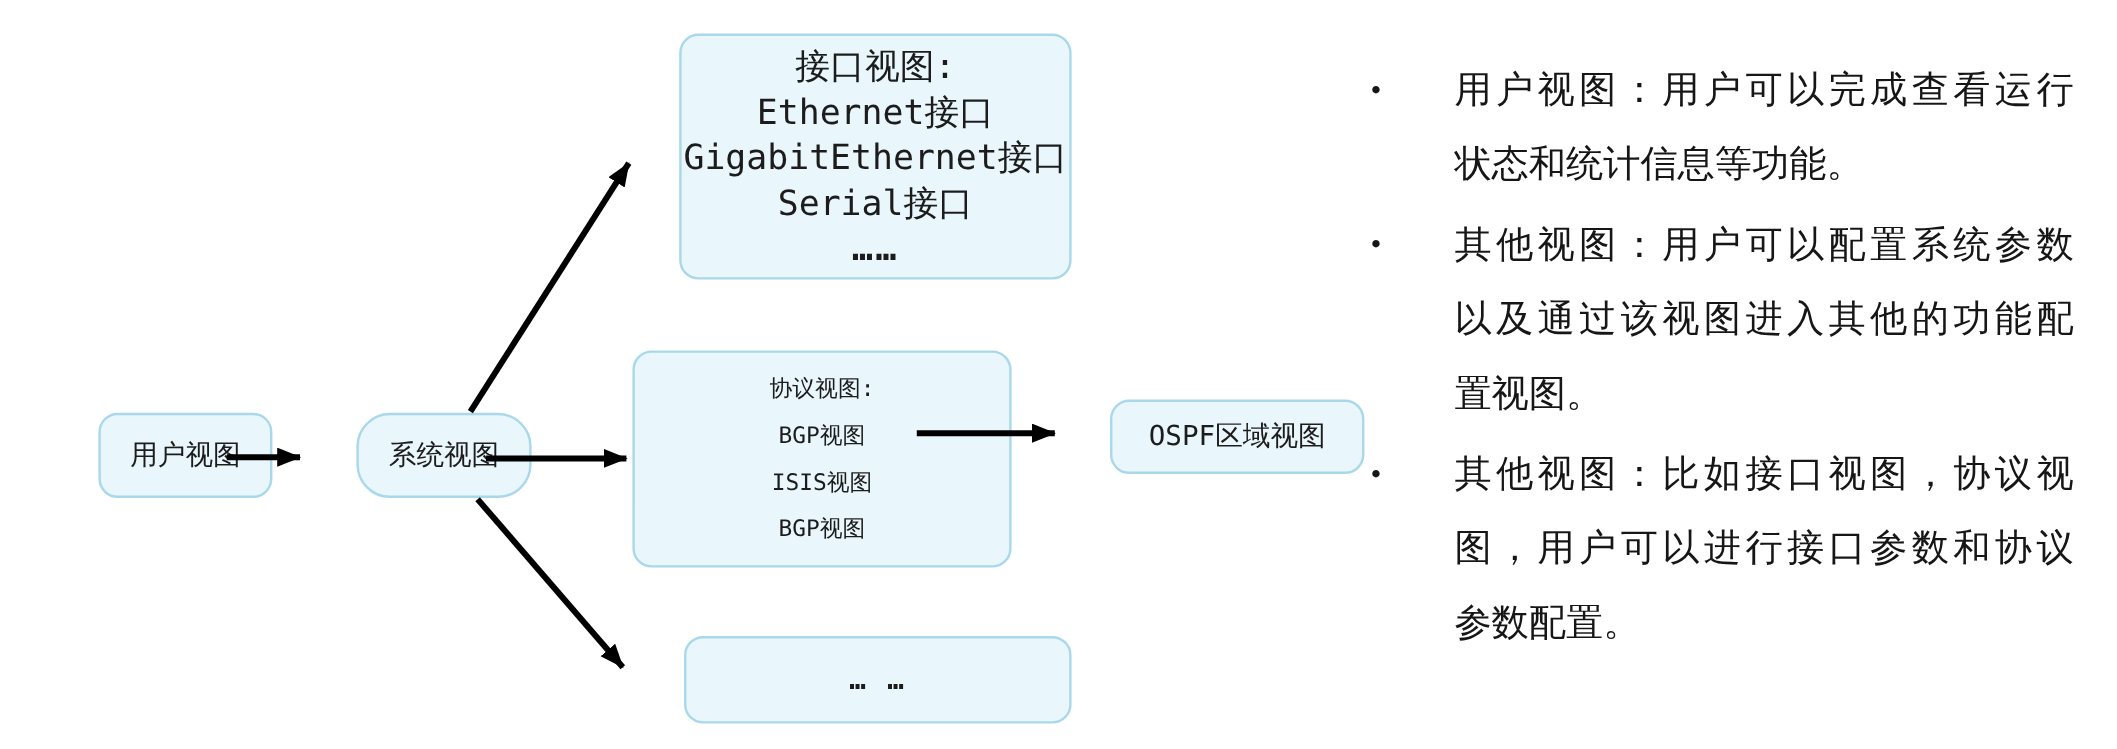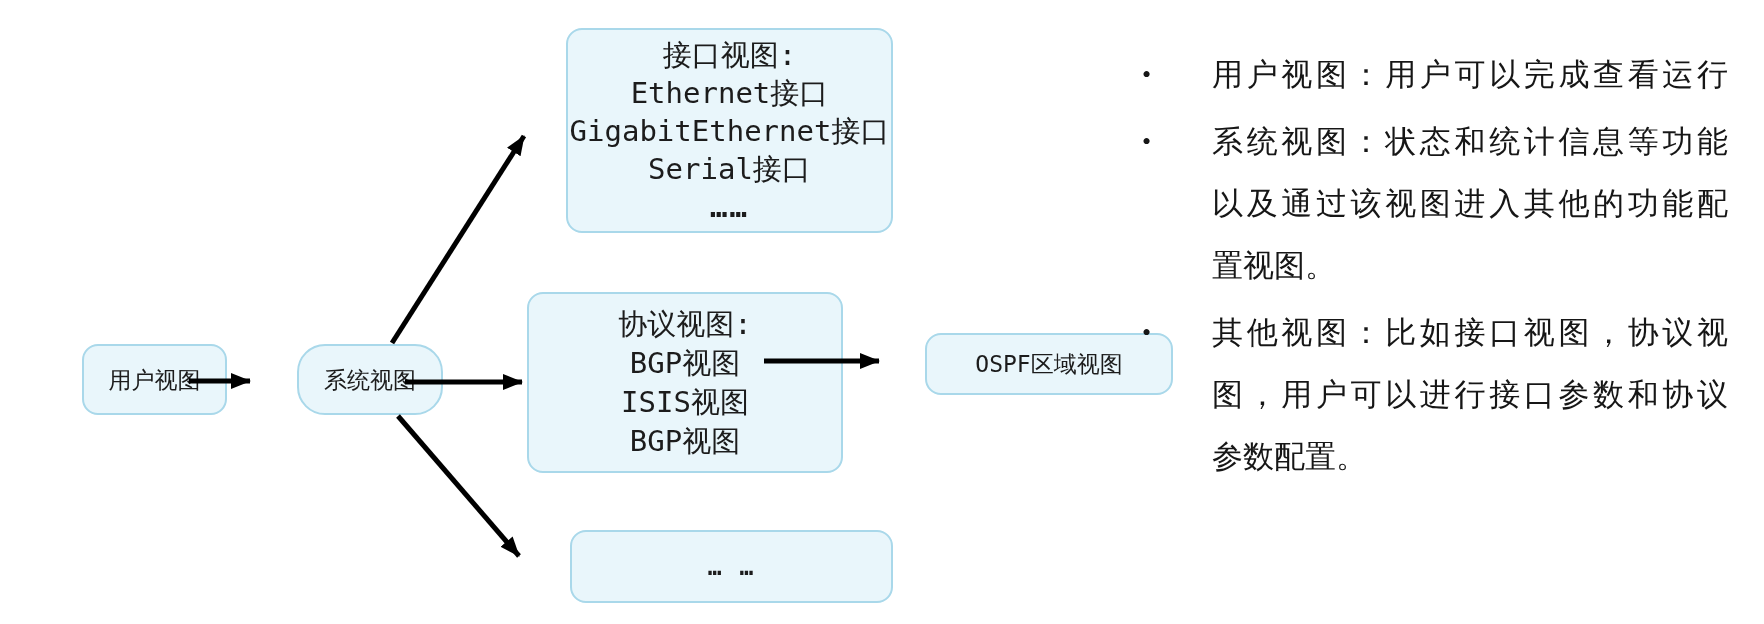--- a/index.html
+++ b/index.html
@@ -20,25 +20,25 @@
     flex-direction:column;
     align-items:center;
     justify-content:center;
     box-sizing:border-box;
     text-align:center;
   }
   .box .line{width:100%;}
   .single{font-size:23px;line-height:30px;margin-left:40px;}
   #interface-view-box{left:528px;top:28px;width:327px;height:205px;font-size:29px;margin-left:38px;}
   #interface-view-box .line{line-height:38px;}
-  #protocol-view-box{left:527px;top:292px;width:316px;height:181px;font-size:29px;}
+  #protocol-view-box{left:527px;top:292px;width:316px;height:181px;font-size:19px;}
   #protocol-view-box .line{line-height:39px;}
   #user-view-box{left:42px;top:344px;width:145px;height:71px;}
   #system-view-box{left:257px;top:344px;width:146px;height:71px;border-radius:28px;}
-  #ospf-area-box{left:885px;top:333px;width:248px;height:62px;justify-content:center;}
+  #ospf-area-box{left:885px;top:333px;width:212px;height:62px;justify-content:center;}
   #other-view-box{left:530px;top:530px;width:323px;height:73px;font-weight:bold;letter-spacing:2px;}
   .dots{font-weight:bold;letter-spacing:2px;}
   #arrow-layer{position:absolute;left:0;top:0;width:1764px;height:624px;pointer-events:none;}
   
   #notes{
     position:absolute;
     left:1138px;top:44px;width:590px;
     font-family:"Liberation Serif","DejaVu Serif",serif;
     font-size:31px;
     color:#161616;
@@ -103,27 +103,28 @@
       <line x1="764" y1="361" x2="879" y2="361" marker-end="url(#ah)"></line>
     </g>
   </svg>
 
   <div id="notes">
 
     <div class="bullet-item">
       <div class="bullet-dot">•</div>
       <div class="bullet-lines">
         <div class="bline jl">用户视图：用户可以完成查看运行</div>
+        <div class="bline">状态和统计信息等功能。</div>
       </div>
     </div>
 
     <div class="bullet-item">
       <div class="bullet-dot">•</div>
       <div class="bullet-lines">
-        <div class="bline jl">系统视图：状态和统计信息等功能</div>
+        <div class="bline jl">其他视图：用户可以配置系统参数</div>
         <div class="bline jl">以及通过该视图进入其他的功能配</div>
         <div class="bline">置视图。</div>
       </div>
     </div>
 
     <div class="bullet-item">
       <div class="bullet-dot">•</div>
       <div class="bullet-lines">
         <div class="bline jl">其他视图：比如接口视图，协议视</div>
         <div class="bline jl">图，用户可以进行接口参数和协议</div>

